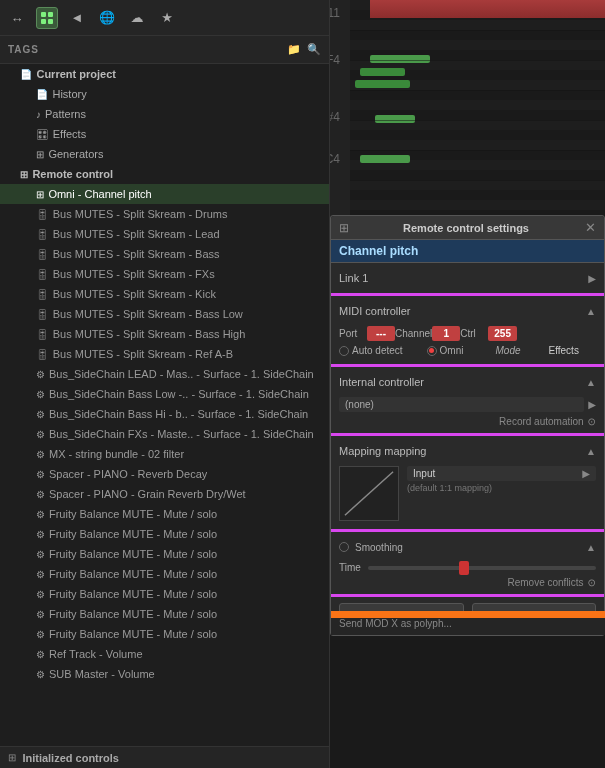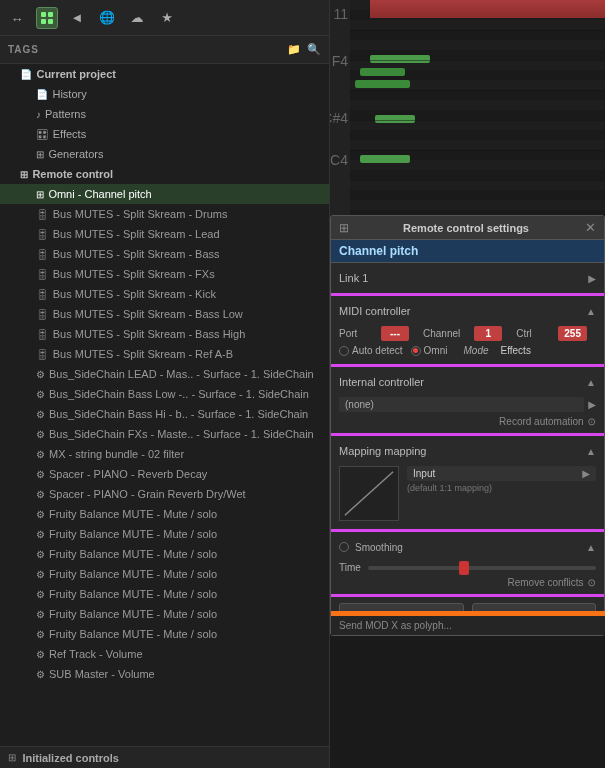--- a/index.html
+++ b/index.html
@@ -165,22 +165,22 @@
     }
     .piano-note-labels {
       position: absolute;
       left: 0;
       top: 0;
       width: 20px;
       height: 100%;
     }
     .note-label {
       position: absolute;
-      right: 2px;
-      font-size: 14px;
+      right: 10px;
+      font-size: 12px;
       color: #666;
       margin-left: 29px;
     }
 
     .piano-grid {
       position: absolute;
       left: 20px;
       top: 0;
       right: 0;
       height: 100%;
@@ -258,21 +258,21 @@
       font-size: 10px;
     }
     .section-caret {
       color: #888;
       font-size: 10px;
     }
 
     .midi-row {
       display: flex;
       align-items: center;
-      gap: 14px;
+      gap: 0;
       margin: 4px 0;
     }
     .midi-label {
       color: #aaa;
       font-size: 10px;
       min-width: 28px;
     }
     .midi-value-box {
       background: #c04040;
       color: #fff;
@@ -280,21 +280,21 @@
       font-weight: bold;
       padding: 2px 6px;
       border-radius: 2px;
       min-width: 28px;
       text-align: center;
     }
 
     .auto-detect-row {
       display: flex;
       align-items: center;
-      gap: 8px;
+      gap: 24px;
       margin: 4px 0;
     }
     .radio-option {
       display: flex;
       align-items: center;
       gap: 3px;
       color: #aaa;
       font-size: 10px;
     }
     .radio-dot {
@@ -469,23 +469,22 @@
       border: 1px solid #555;
     }
 
     .bottom-status-bar {
       position: absolute;
       bottom: 0;
       left: 0;
       width: 275px;
       height: 24px;
       background: #252525;
-      border-top: 5px solid #f97316;
-      display: flex;
-      align-items: center;
+      border-top: 7px solid #f97316;
+      display: flex;
       padding: 0 8px;
     }
     .status-text {
       color: #888;
       font-size: 10px;
     }
 
     
     ::-webkit-scrollbar { width: 6px; }
     ::-webkit-scrollbar-track { background: #1a1a1a; }

